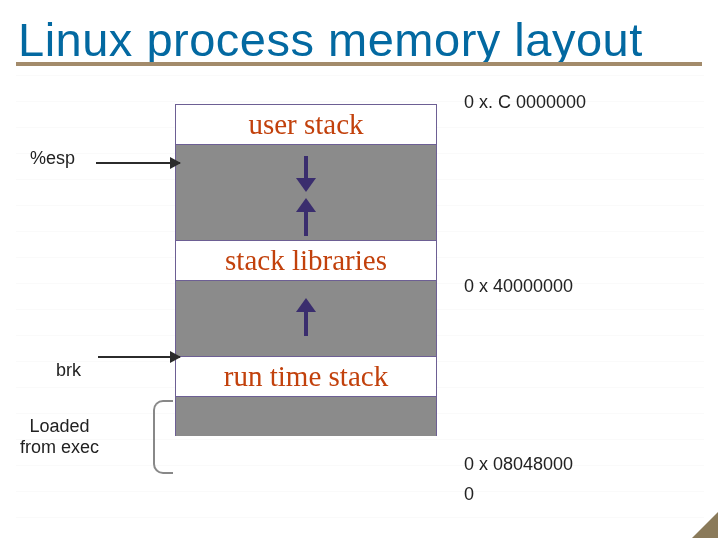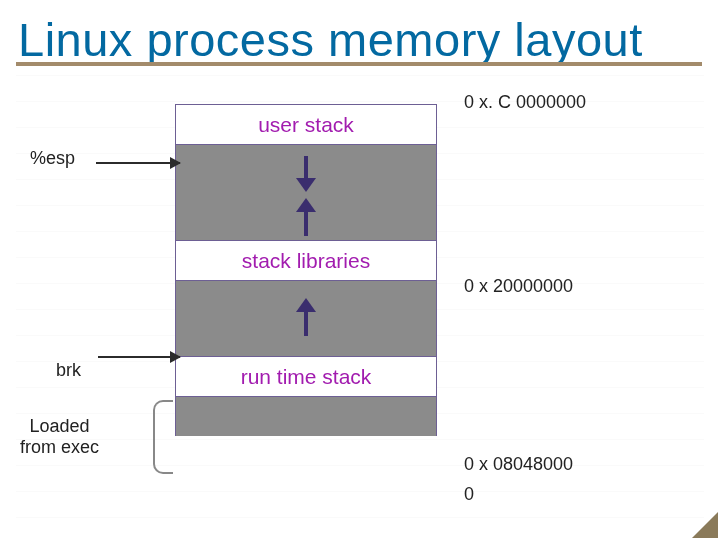--- a/index.html
+++ b/index.html
@@ -33,25 +33,26 @@
     position: absolute;
     left: 175px;
     top: 104px;
     width: 262px;
   }
   .seg {
     box-sizing: border-box;
     border: 1.5px solid #6d5f94;
     border-bottom: none;
     text-align: center;
-    font-size: 21px;
-    color: #a21caf;
+    font-size: 29px;
+    color: #c2410c;
     display: flex;
     align-items: center;
     justify-content: center;
+    font-family: Liberation Serif, serif;
   }
   .seg.last { border-bottom: 1.5px solid #6d5f94; }
   .wht { background: #fff; }
   .gry { background: #8b8b8b; }
 
   
   .arrow-down, .arrow-up {
     position: absolute;
     left: 296px;
     width: 20px;
@@ -170,17 +171,17 @@
 <div class="ptr" style="left:96px; top:162px; width:84px"></div>
 
 <div class="label-left" style="left:56px; top:360px">brk</div>
 <div class="ptr" style="left:98px; top:356px; width:82px"></div>
 
 <div class="label-left" style="left:20px; top:416px; white-space:pre; line-height:1.15">Loaded
 from exec</div>
 <div class="brace" style="top:400px; height:70px"></div>
 
 <div class="label-right" style="top:92px">0 x. C 0000000</div>
-<div class="label-right" style="top:276px">0 x 20000000</div>
+<div class="label-right" style="top:276px">0 x 40000000</div>
 <div class="label-right" style="top:454px">0 x 08048000</div>
 <div class="label-right" style="top:484px">0</div>
 
 <div class="corner"></div>
 
 </body></html>

